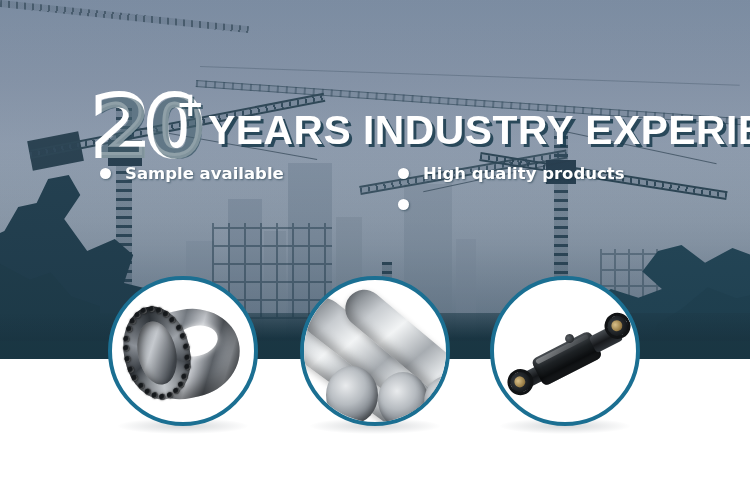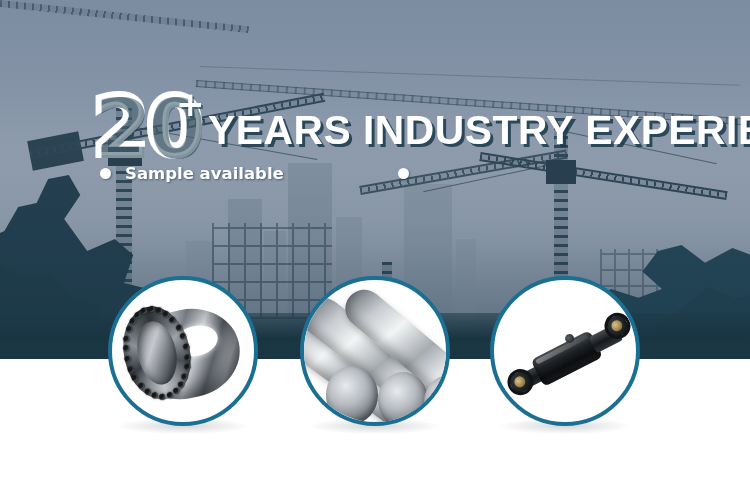--- a/index.html
+++ b/index.html
@@ -257,20 +257,24 @@
   <div class="bullets">
 
     <div class="bcol left">
       <div class="brow">
         <span class="dot"></span>
         <span class="btxt">Sample available</span>
       </div>
     </div>
 
     <div class="bcol right">
+      <div class="brow">
+        <span class="dot"></span>
+        <span class="btxt">High quality products</span>
+      </div>
       <div class="brow">
         <span class="dot"></span>
       </div>
     </div>
 
   </div>
 
   <div class="circles">
 
     <div class="shadow s-a"></div>

